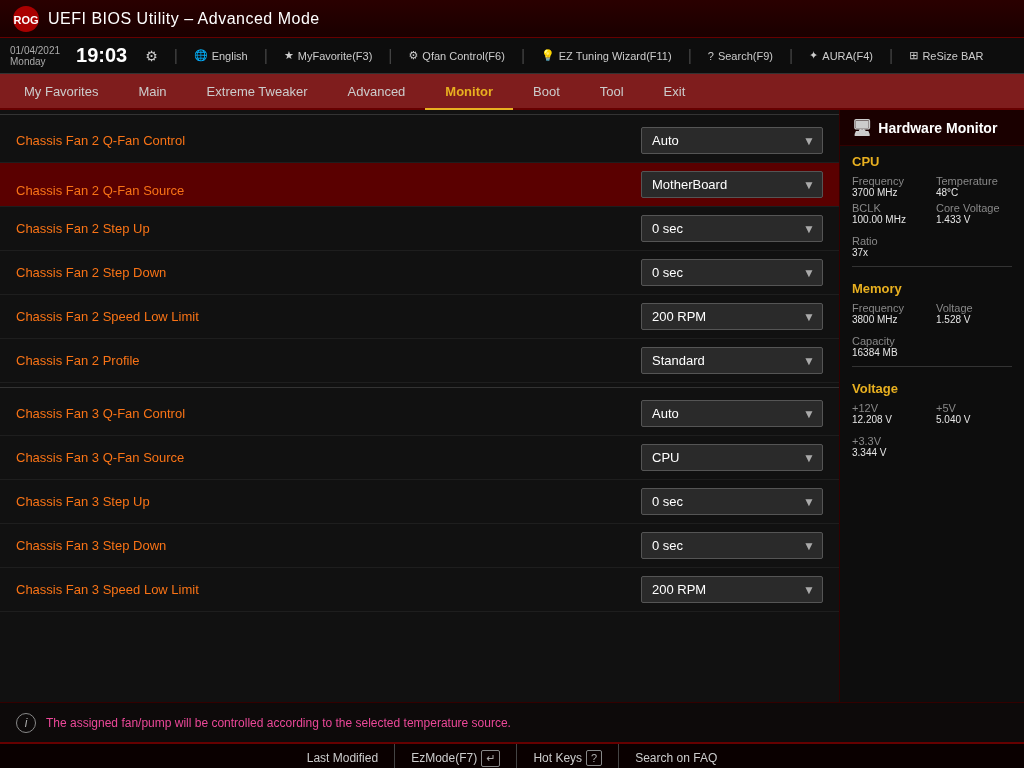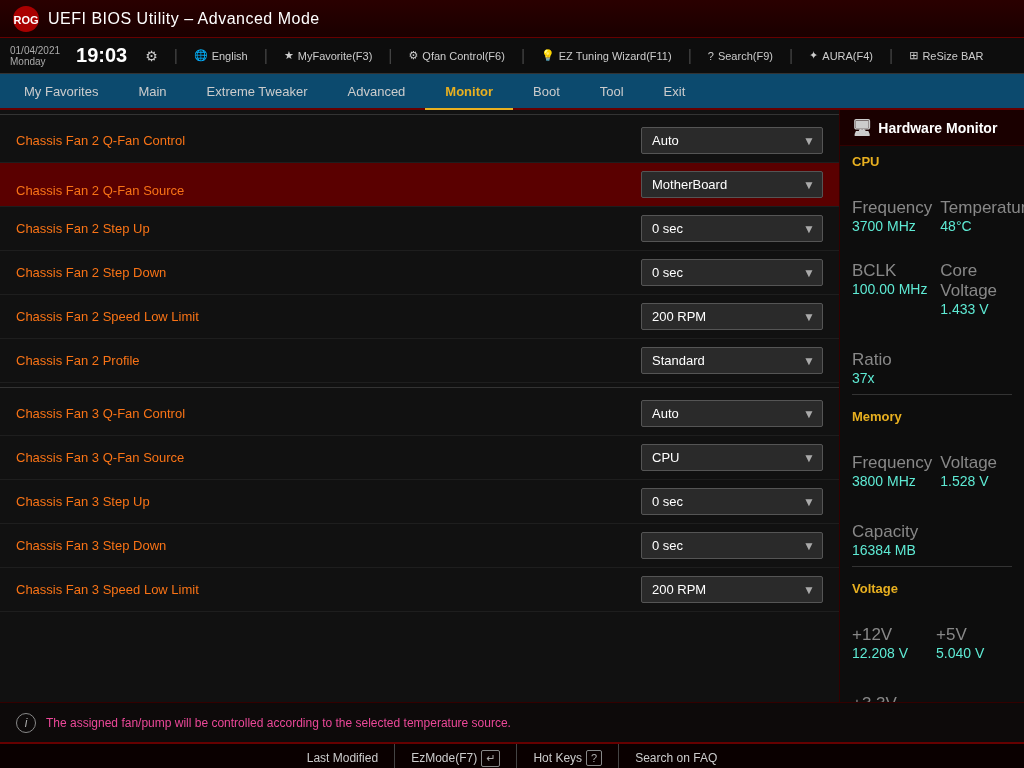--- a/index.html
+++ b/index.html
@@ -63,21 +63,21 @@
       display: flex;
       align-items: center;
       gap: 4px;
       white-space: nowrap;
     }
     .toolbar-sep { color: #444; font-size: 16px; }
     .gear-icon { font-size: 14px; }
 
     
     .nav-tabs {
-      background: #0c4a6e;
+      background: #7f1d1d;
       display: flex;
       align-items: stretch;
       height: 36px;
       border-bottom: 2px solid #600;
       padding: 0 4px;
     }
     .nav-tab {
       padding: 0 20px;
       display: flex;
       align-items: center;
@@ -191,26 +191,25 @@
       margin: 6px 12px;
     }
     .panel-grid {
       display: grid;
       grid-template-columns: 1fr 1fr;
       gap: 4px 8px;
       padding: 2px 12px 8px;
     }
     .panel-label {
       color: #888;
-      font-size: 17px;
-      margin-top: 23px;
+      font-size: 11px;
     }
     .panel-value {
-      color: #5eead4;
-      font-size: 14px;
+      color: #e5e5e5;
+      font-size: 10px;
       font-weight: 500;
     }
     .panel-single {
       padding: 2px 12px;
     }
 
     
     .info-bar {
       background: #0d0a0a;
       border-top: 1px solid #330000;

